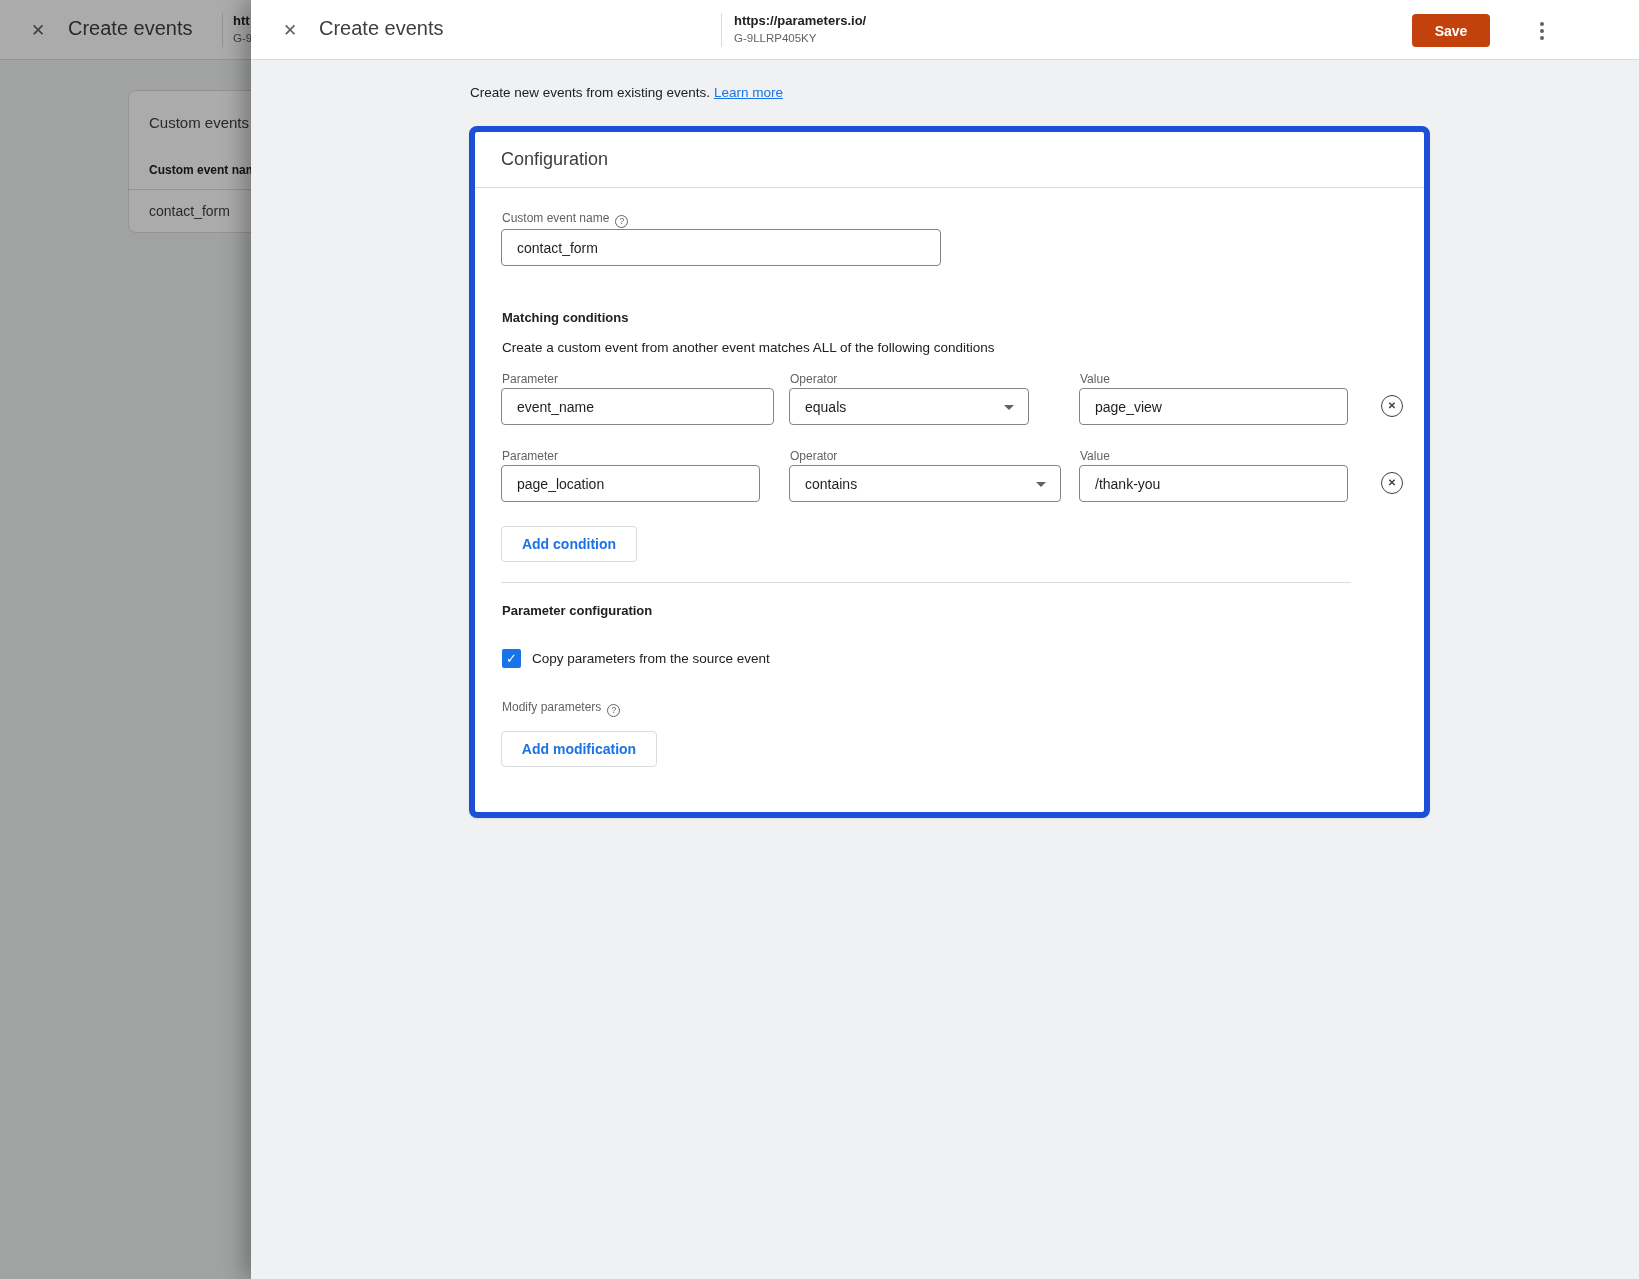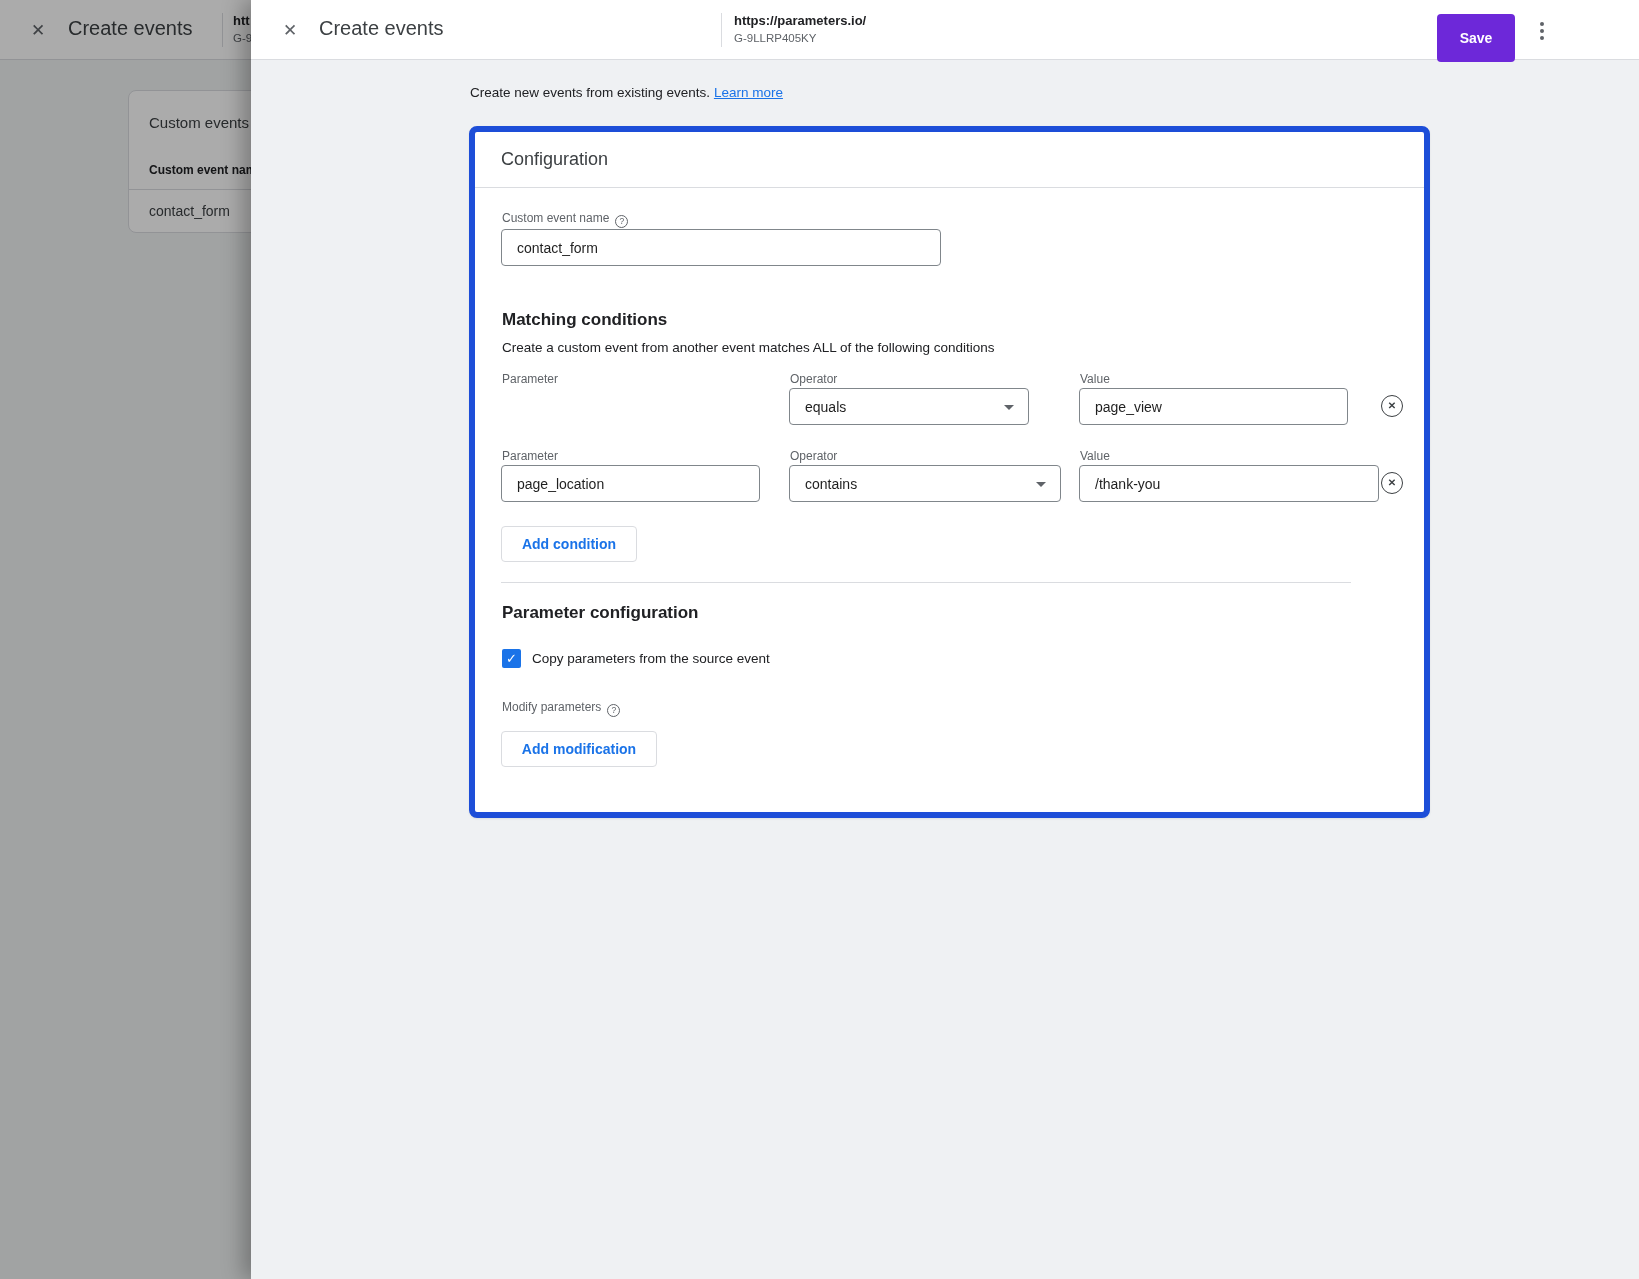--- a/index.html
+++ b/index.html
@@ -21,40 +21,40 @@
 
   
   .panel { position:absolute; left:251px; top:0; width:1388px; height:1279px; background:#eff1f3; box-shadow:-8px 0 20px rgba(0,0,0,0.28); }
   .panel-header { position:absolute; left:0; top:0; width:100%; height:60px; background:#fff; border-bottom:1px solid #dadce0; }
 
   .x-btn { position:absolute; width:24px; height:24px; border:none; background:transparent; cursor:pointer; color:#5f6368; font-size:17px; line-height:24px; text-align:center; }
   .hdr-title { position:absolute; top:17px; font-size:20px; color:#3c4043; white-space:nowrap; }
   .vdiv { position:absolute; top:13px; width:1px; height:34px; background:#dadce0; }
   .site-url { position:absolute; left:483px; top:13px; font-size:13px; font-weight:700; color:#202124; white-space:nowrap; }
   .prop-id { position:absolute; left:483px; top:32px; font-size:11.5px; color:#5f6368; white-space:nowrap; }
-  .save-btn { position:absolute; left:1186px; top:14px; width:78px; height:48px; background:#6d28d9; color:#fff; border:none; border-radius:4px; font-size:14px; font-weight:700; font-family:inherit; cursor:pointer; }
+  .save-btn { position:absolute; left:1161px; top:14px; width:78px; height:33px; background:#c2410c; color:#fff; border:none; border-radius:4px; font-size:14px; font-weight:700; font-family:inherit; cursor:pointer; }
   .kebab { position:absolute; left:1283px; top:19px; width:16px; height:24px; display:flex; flex-direction:column; align-items:center; justify-content:center; gap:3px; background:transparent; border:none; cursor:pointer; }
   .kebab i { width:4px; height:4px; border-radius:50%; background:#5f6368; }
 
   .intro { position:absolute; left:219px; top:85px; font-size:13.5px; color:#202124; }
   .intro a { color:#1a73e8; text-decoration:underline; cursor:pointer; }
 
   .card { position:absolute; left:218px; top:126px; width:961px; height:692px; background:#fff; border:6px solid #1d4ed8; border-radius:8px; box-shadow:0 1px 2px rgba(60,64,67,0.1); }
   .card-title { position:absolute; left:26px; top:17px; font-size:18px; color:#3c4043; }
   .hdiv { position:absolute; left:0; top:55px; width:100%; height:1px; background:#dadce0; }
   .hdiv2 { position:absolute; left:26px; top:450px; width:850px; height:1px; background:#dadce0; }
 
   .fld-label { position:absolute; font-size:12px; color:#5f6368; white-space:nowrap; }
   .help { display:inline-flex; align-items:center; justify-content:center; width:13px; height:13px; margin-left:6px; border:1px solid #5f6368; border-radius:50%; font-size:8.5px; color:#5f6368; vertical-align:-2px; cursor:pointer; }
 
   .tbox { position:absolute; height:37px; background:#fff; border:1px solid #80868b; border-radius:4px; display:flex; align-items:center; padding:0 15px; font-size:14px; color:#1f1f1f; cursor:text; }
   .tbox.select { cursor:pointer; }
   .tri { position:absolute; right:14px; top:16px; width:0; height:0; border-left:5px solid transparent; border-right:5px solid transparent; border-top:5px solid #5f6368; }
 
-  .section-title { position:absolute; font-size:17px; font-weight:700; color:#202124;text-align:center; }
+  .section-title { position:absolute; font-size:13px; font-weight:700; color:#202124;text-align:center; }
   .sub-text { position:absolute; font-size:13.5px; color:#202124; }
 
   .remove-btn { position:absolute; width:22px; height:22px; border-radius:50%; border:1.5px solid #3c4043; background:transparent; display:flex; align-items:center; justify-content:center; cursor:pointer; }
   .remove-btn span { font-size:10px; font-weight:700; color:#3c4043; line-height:1; }
 
   .ghost-btn { position:absolute; height:36px; background:#fff; border:1px solid #dadce0; border-radius:4px; color:#1a73e8; font-size:14px; font-weight:700; font-family:inherit; cursor:pointer; }
 
   .checkbox { position:absolute; left:27px; top:517px; width:19px; height:19px; background:#1a73e8; border-radius:2px; display:flex; align-items:center; justify-content:center; cursor:pointer; }
   .checkbox span { color:#fff; font-size:13px; font-weight:700; line-height:1; }
   .cb-label { position:absolute; left:57px; top:519px; font-size:13.5px; color:#202124; }
@@ -116,20 +116,23 @@
       <div class="tbox" style="left:26px;top:97px;width:440px;">
         <span>contact_form</span>
       </div>
 
       <div class="section-title" style="left:27px;top:178px;">Matching conditions</div>
       <div class="sub-text" style="left:27px;top:208px;">Create a custom event from another event matches ALL of the following conditions</div>
 
       <div class="fld-label" style="left:27px;top:240px;">Parameter</div>
       <div class="fld-label" style="left:315px;top:240px;">Operator</div>
       <div class="fld-label" style="left:605px;top:240px;">Value</div>
+      <div class="tbox" style="left:26px;top:256px;width:273px;">
+        <span>event_name</span>
+      </div>
       <div class="tbox select" style="left:314px;top:256px;width:240px;">
         <span>equals</span>
         <i class="tri"></i>
       </div>
       <div class="tbox" style="left:604px;top:256px;width:269px;">
         <span>page_view</span>
       </div>
       <button class="remove-btn" style="left:906px;top:263px;">
         <span>✕</span>
       </button>
@@ -137,21 +140,21 @@
       <div class="fld-label" style="left:27px;top:317px;">Parameter</div>
       <div class="fld-label" style="left:315px;top:317px;">Operator</div>
       <div class="fld-label" style="left:605px;top:317px;">Value</div>
       <div class="tbox" style="left:26px;top:333px;width:259px;">
         <span>page_location</span>
       </div>
       <div class="tbox select" style="left:314px;top:333px;width:272px;">
         <span>contains</span>
         <i class="tri"></i>
       </div>
-      <div class="tbox" style="left:604px;top:333px;width:300px;">
+      <div class="tbox" style="left:604px;top:333px;width:269px;">
         <span>/thank-you</span>
       </div>
       <button class="remove-btn" style="left:906px;top:340px;">
         <span>✕</span>
       </button>
 
       <button class="ghost-btn" style="left:26px;top:394px;width:136px;">Add condition</button>
 
       <div class="hdiv2"></div>
 

